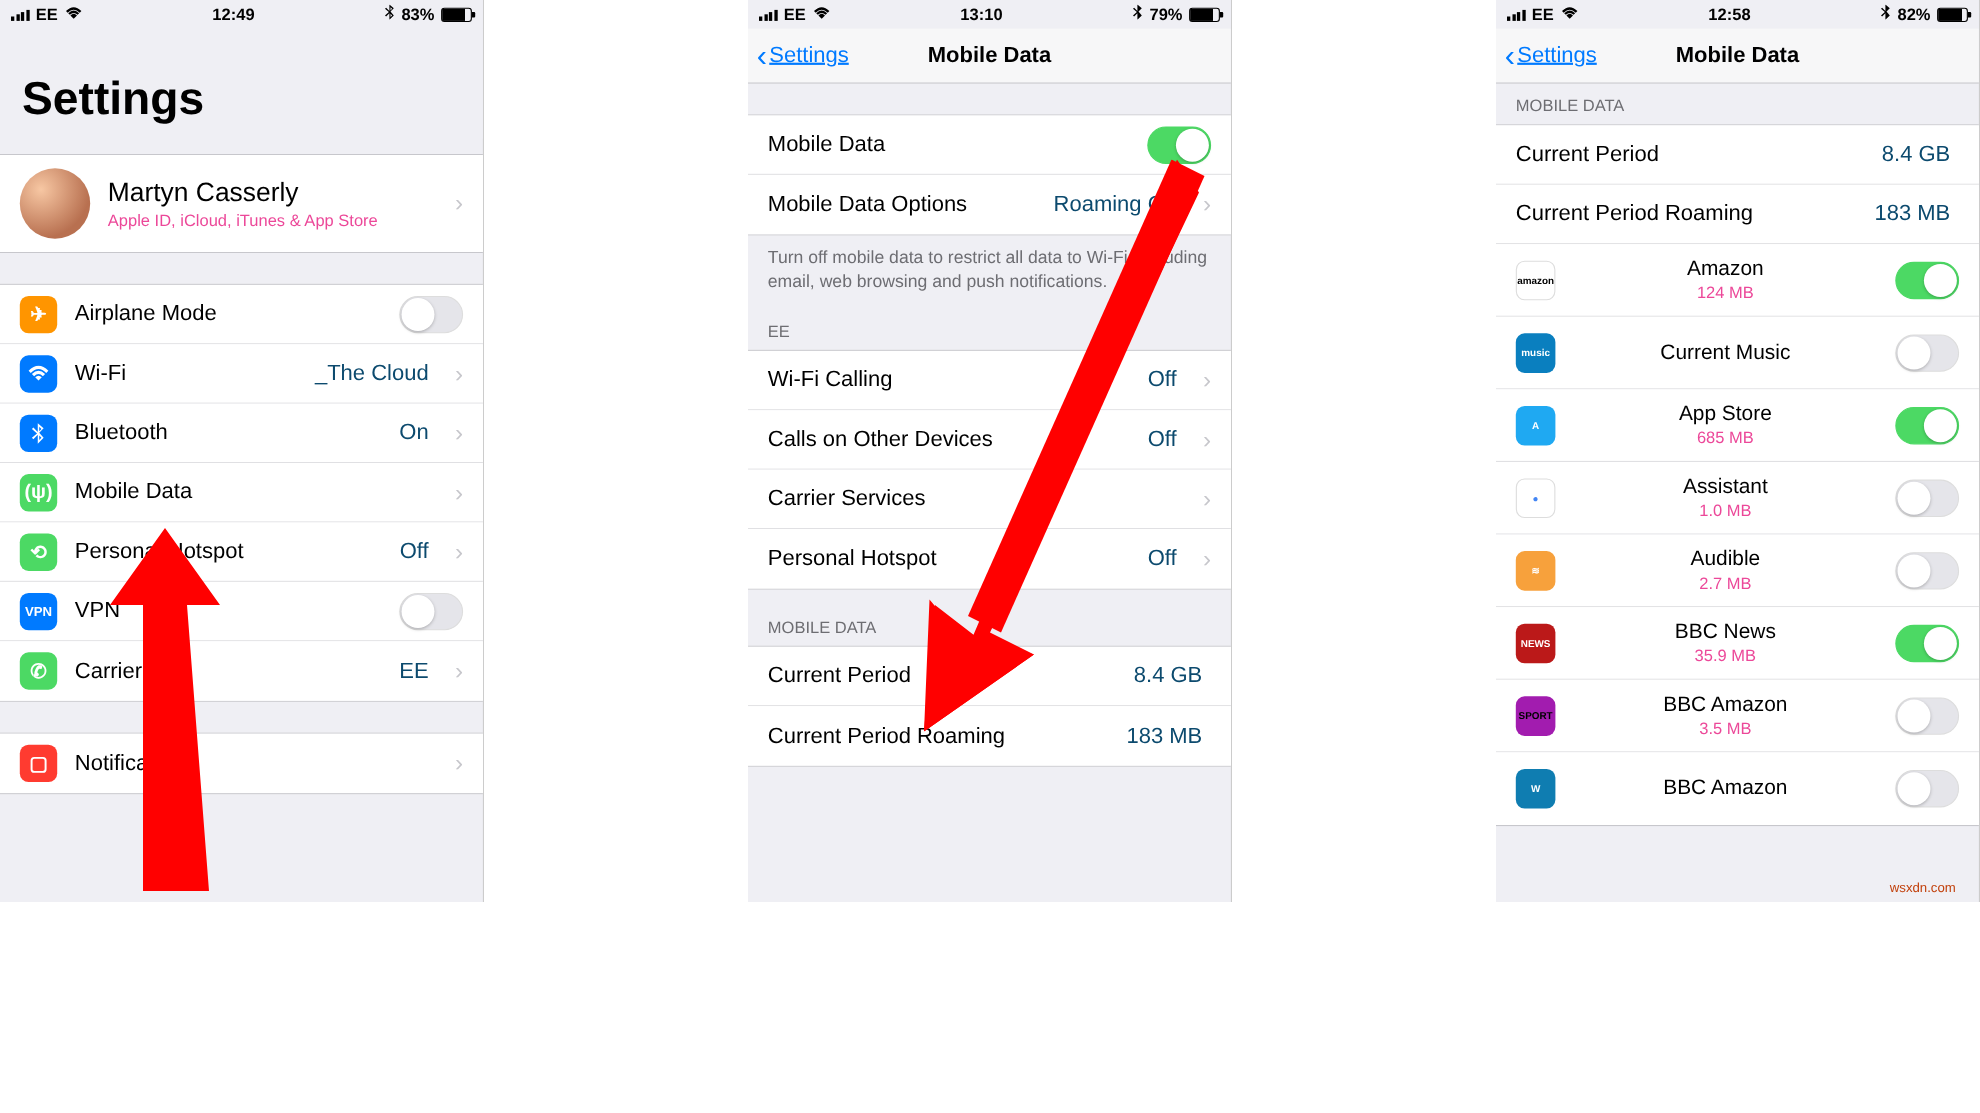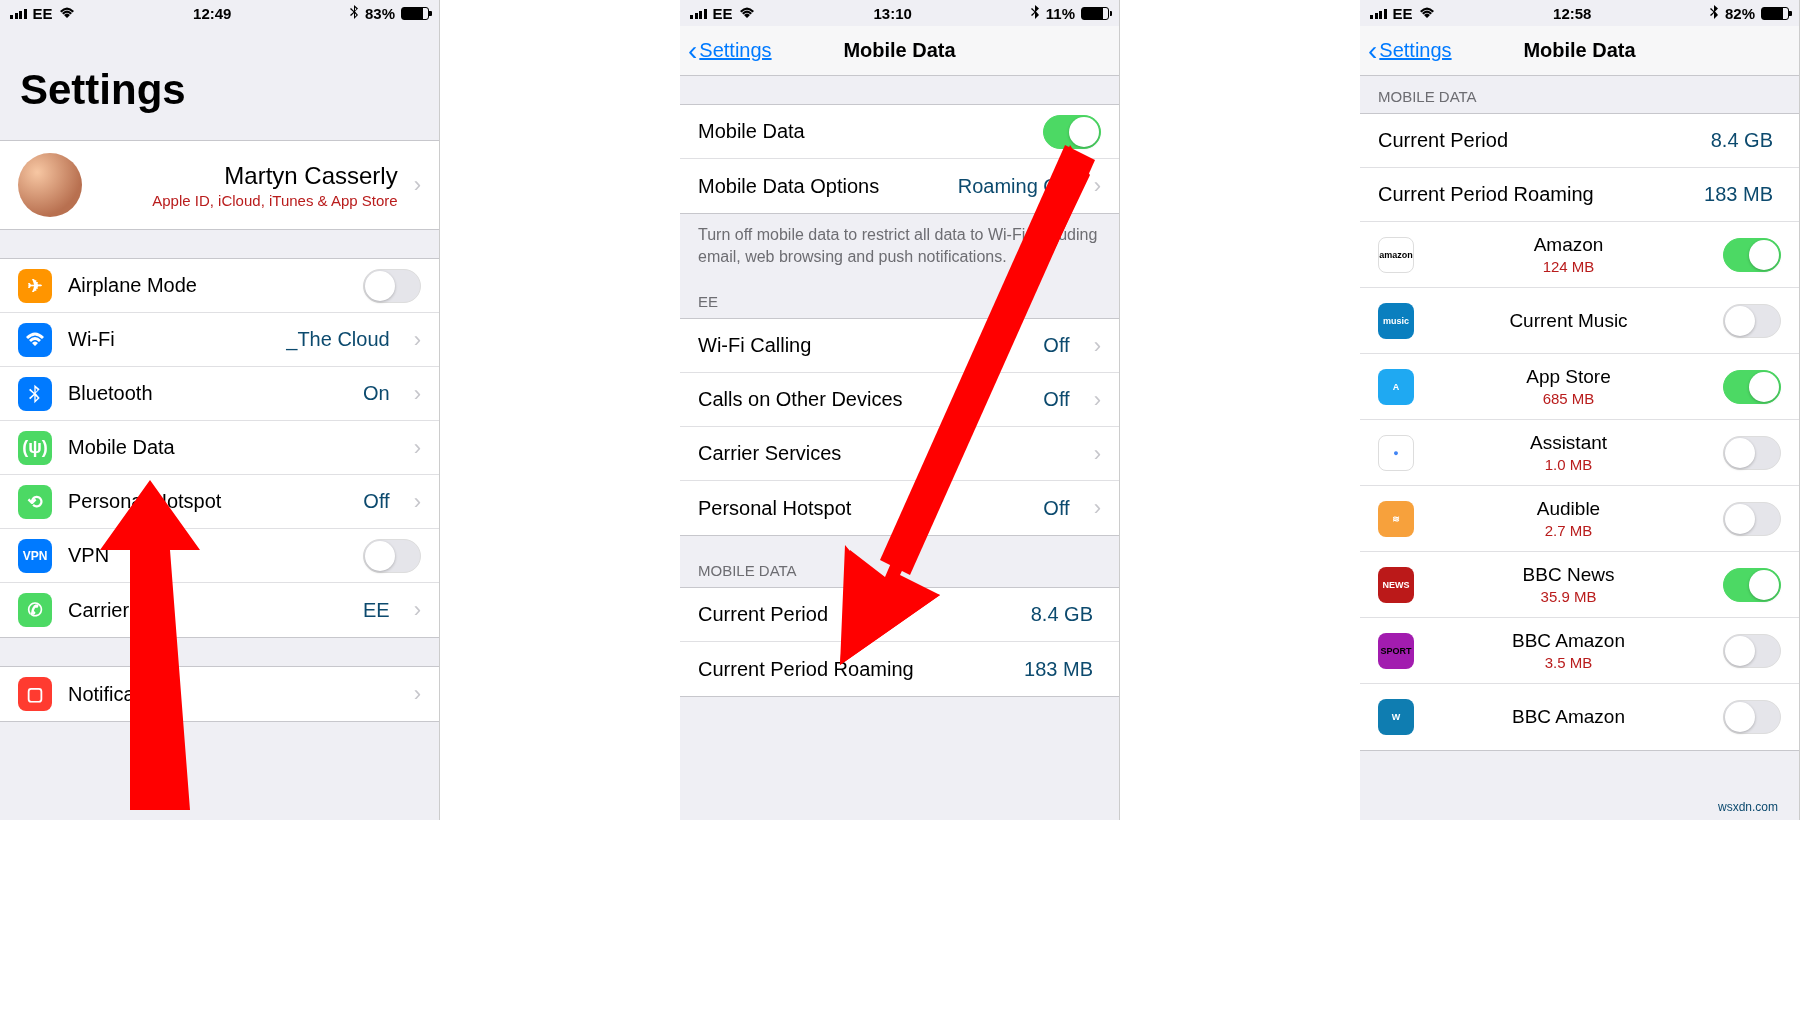--- a/index.html
+++ b/index.html
@@ -52,25 +52,25 @@
   .nav-back .txt { text-decoration: underline; }
   .nav-title { font-size:20px; font-weight:600; }
   .big-title {
     font-size: 42px; font-weight: 700; padding: 40px 20px 12px; background:#efeff4;
   }
   .row {
     background:#fff; min-height:54px; display:flex; align-items:center;
     padding:0 18px; border-bottom:0.5px solid #e0e0e3; position:relative; gap:16px;
   }
   .row:first-child { border-top:0.5px solid #e0e0e3; }
-  .row.tall { min-height:88px;text-align:right; }
+  .row.tall { min-height:88px; }
   .row .icon { width:34px; height:34px; border-radius:8px; flex-shrink:0; display:flex; align-items:center; justify-content:center; font-size:18px; color:#fff; font-weight:600; }
   .row .content { flex:1; display:flex; flex-direction:column; justify-content:center; min-width:0; }
   .row .label { font-size:20px; color:#000; }
-  .row .sub { font-size:15px; color:#b91c1c; margin-top:2px; }
+  .row .sub { font-size:15px; color:#ec4899; margin-top:2px; }
   .row .detail { font-size:20px; color:#0c4a6e; margin-right:8px; }
   .row .chevron { color:#c7c7cc; font-size:22px; font-weight:300; }
   .toggle {
     width:58px; height:34px; border-radius:17px; background:#e5e5ea; position:relative; flex-shrink:0;
     border:1px solid #ddd;
   }
   .toggle::after {
     content:""; position:absolute; top:1px; left:1px; width:30px; height:30px;
     background:#fff; border-radius:50%; box-shadow:0 1px 3px rgba(0,0,0,0.25);
   }
@@ -85,21 +85,21 @@
   .section-header.short { padding-top:12px; }
   .spacer { height:28px; }
   .spacer-sm { height:14px; }
   .avatar {
     width:64px; height:64px; border-radius:50%; background: radial-gradient(circle at 30% 30%, #f7c7a3, #b87050 70%);
     flex-shrink:0;
   }
   .arrow-overlay { position:absolute; pointer-events:none; z-index:50; }
   .arrow-red { fill:red; }
   .watermark {
-    position: fixed; right: 22px; bottom: 198px; font-size: 12px; color: #0c4a6e;
+    position: fixed; right: 22px; bottom: 198px; font-size: 12px; color: #c2410c;
     font-family: Arial, sans-serif;
   }
   .group { background:#fff; border-top:0.5px solid #c7c7cc; border-bottom:0.5px solid #c7c7cc; }
   .group .row { border-top:none; }
   .group .row:last-child { border-bottom:none; }
   .row.app .icon { width:36px; height:36px; border-radius:8px; }
   .row.app .label { font-size:19px; font-weight:400; }
   .row.app .sub { font-size:15px; }
   .row.app { min-height:66px;text-align:center; }
 </style>
@@ -245,21 +245,21 @@
           </svg>
       </span>
     </div>
     <div class="status-center">13:10</div>
     <div class="status-right">
       <span>
         <svg width="9" height="14" viewBox="0 0 9 14">
             <path d="M4 0 L8 3.5 L5 6.5 L8 10 L4 14 V8 L1 11 L0 10 L3.5 7 L0 4 L1 3 L4 6 Z" fill="#000"></path>
           </svg>
       </span>
-      <span>11%</span>
+      <span>79%</span>
       <span class="battery" style="background:linear-gradient(to right,#000 79%,transparent 79%)"></span>
     </div>
   </div>
 
   <div class="nav-bar">
     <div class="nav-back">
       <span class="chev">‹</span>
       <span class="txt">Settings</span>
     </div>
     <div class="nav-title">Mobile Data</div>

